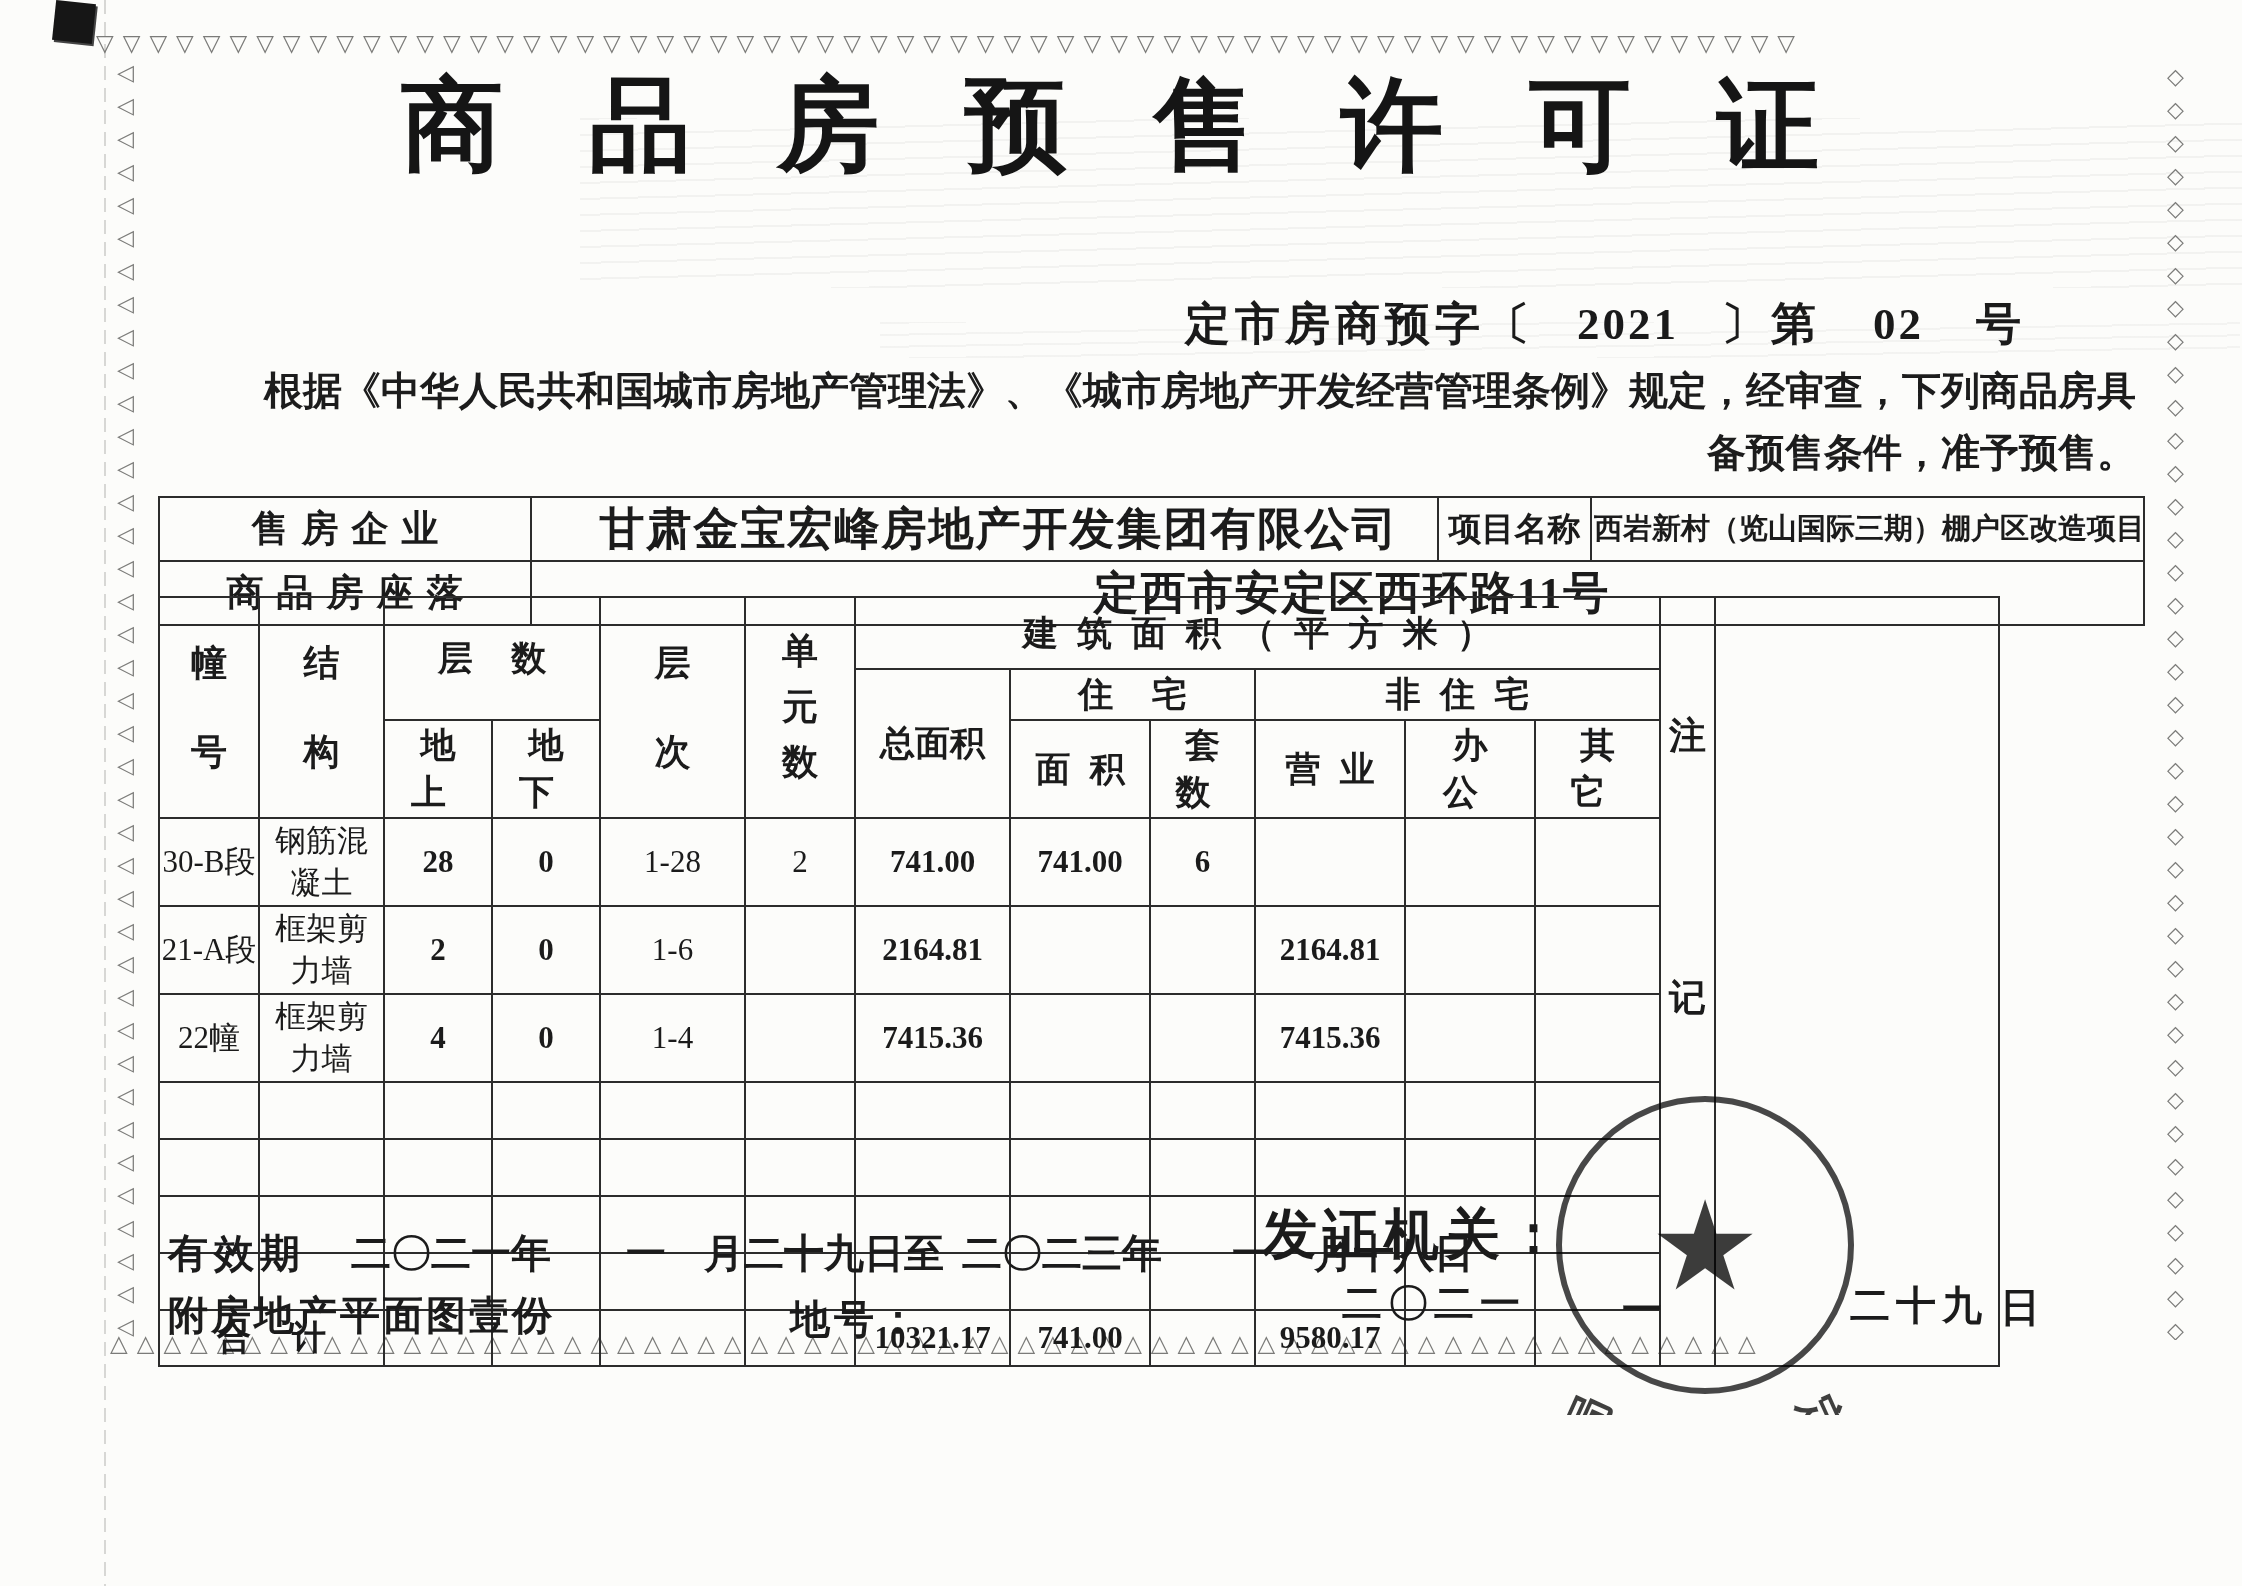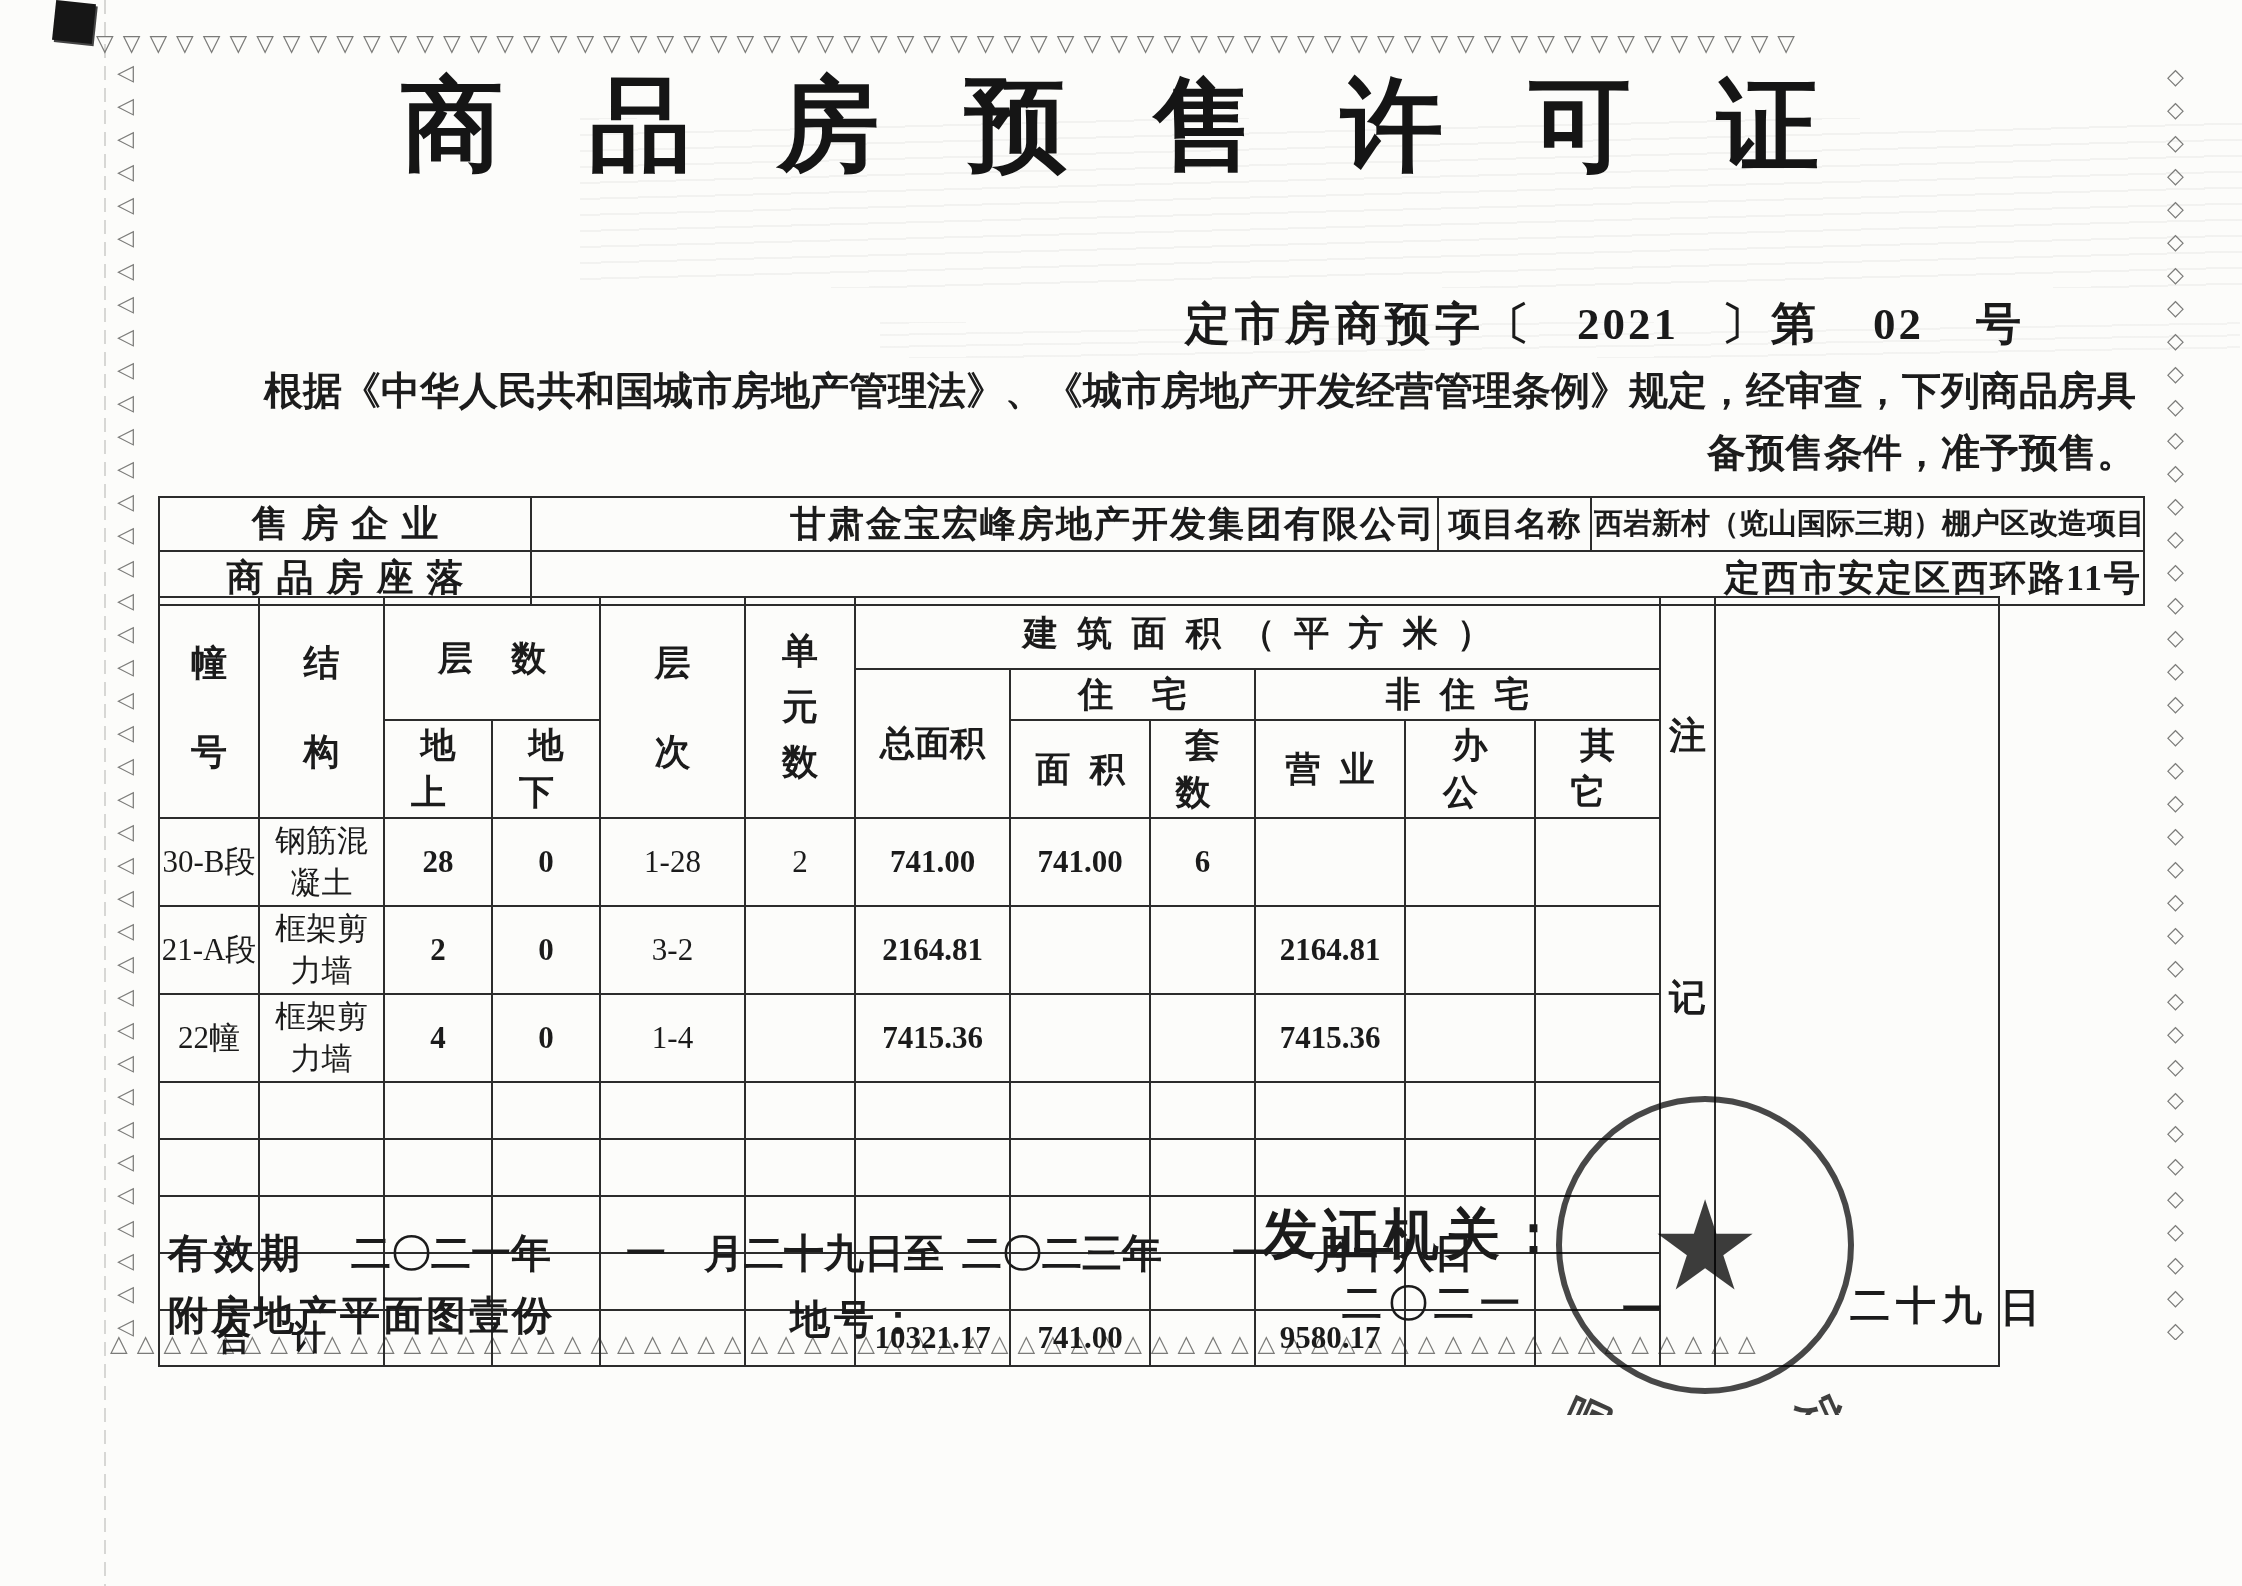--- a/index.html
+++ b/index.html
@@ -34,21 +34,21 @@
          font-family:"Liberation Sans","DejaVu Sans",sans-serif;font-weight:600;
          font-size:39px;line-height:1.58;color:#1c1c1c;text-align:right;}
   .intro .l1{text-indent:84px;}
   
   table{border-collapse:collapse;table-layout:fixed;position:absolute;background:transparent;}
   td{border:2.5px solid #2c2c2c;text-align:center;vertical-align:middle;overflow:visible;
      font-size:31px;color:#1b1b1b;}
   .info-table{left:158px;top:496px;width:1985px;}
   .info-table td{height:50px;}
   .lbl{font-weight:700;font-size:37px;letter-spacing:.35em;text-indent:.35em;}
-  .val{text-align:right;padding-left:30px;font-size:36px;font-weight:600;letter-spacing:2px;}
+  .val{text-align:center;padding-left:30px;font-size:45px;font-weight:600;letter-spacing:2px;}
   .proj-lbl{font-weight:700;font-size:33px;letter-spacing:0;}
   .proj-val{text-align:left;padding-left:2px;font-size:29px;font-weight:600;white-space:nowrap;}
   .main-table{left:158px;top:596px;width:1840px;}
   .main-table tr.hr1{height:72px;} .main-table tr.hr2{height:50px;} .main-table tr.hr3{height:50px;}
   .main-table tbody tr.data-row{height:57px;}
   .main-table tr.total-row{height:56px;}
   .hcell{font-weight:700;font-size:35px;}
   .ls1{letter-spacing:.55em;text-indent:.55em;} .ls2{letter-spacing:1.1em;text-indent:1.1em;}
   .vs2,.vs3{width:46px;margin:0 auto;font-weight:700;font-size:36px;}
   .vs2{line-height:2.45;} .vs3{line-height:1.55;}
@@ -194,21 +194,21 @@
           <td class="num-cell">6</td>
           <td class="num-cell"></td>
           <td class="num-cell"></td>
           <td class="num-cell"></td>
         </tr>
         <tr class="data-row">
           <td>21-A段</td>
           <td>框架剪力墙</td>
           <td class="num-cell">2</td>
           <td class="num-cell">0</td>
-          <td>3-2</td>
+          <td>1-6</td>
           <td></td>
           <td class="num-cell">2164.81</td>
           <td class="num-cell"></td>
           <td class="num-cell"></td>
           <td class="num-cell">2164.81</td>
           <td class="num-cell"></td>
           <td class="num-cell"></td>
         </tr>
         <tr class="data-row">
           <td>22幢</td>

